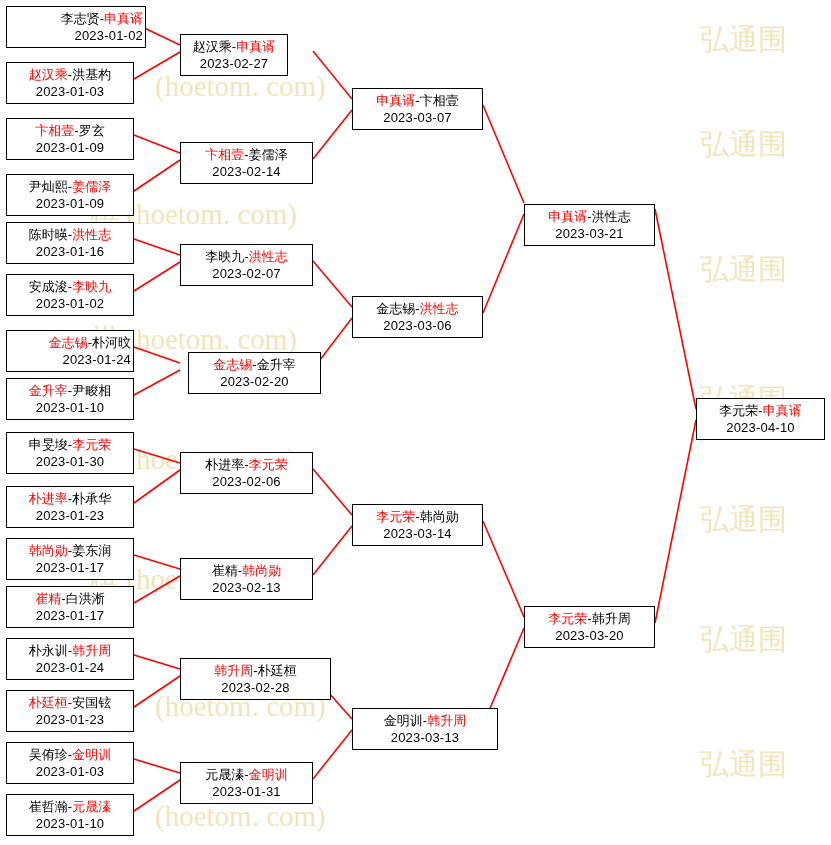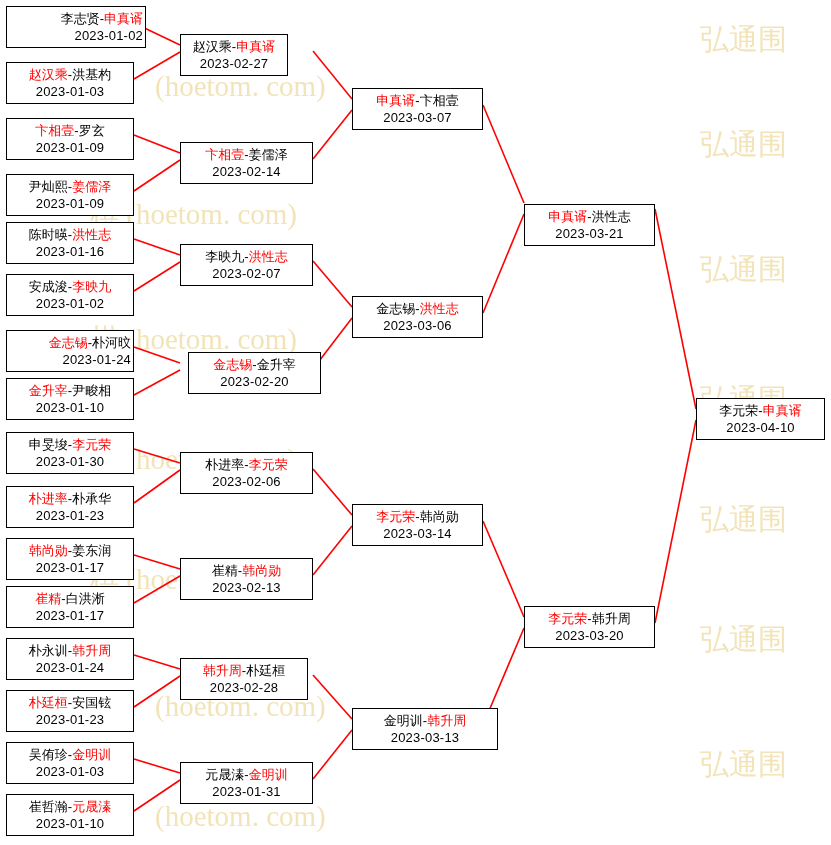--- a/index.html
+++ b/index.html
@@ -198,21 +198,21 @@
       <div class="date">2023-02-20</div>
     </div>
     <div class="match" style="left: 180px; top: 452px; width: 133px;">
       <div class="players"><span class="lose">朴进率</span><span>-</span><span class="win">李元荣</span></div>
       <div class="date">2023-02-06</div>
     </div>
     <div class="match" style="left: 180px; top: 558px; width: 133px;">
       <div class="players"><span class="lose">崔精</span><span>-</span><span class="win">韩尚勋</span></div>
       <div class="date">2023-02-13</div>
     </div>
-    <div class="match" style="left: 180px; top: 658px; width: 128px;">
+    <div class="match" style="left: 180px; top: 658px; width: 151px;">
       <div class="players"><span class="win">韩升周</span><span>-</span><span class="lose">朴廷桓</span></div>
       <div class="date">2023-02-28</div>
     </div>
     <div class="match" style="left: 180px; top: 762px; width: 133px;">
       <div class="players"><span class="lose">元晟溱</span><span>-</span><span class="win">金明训</span></div>
       <div class="date">2023-01-31</div>
     </div>
     <div class="match" style="left: 352px; top: 88px; width: 131px;">
       <div class="players"><span class="win">申真谞</span><span>-</span><span class="lose">卞相壹</span></div>
       <div class="date">2023-03-07</div>

